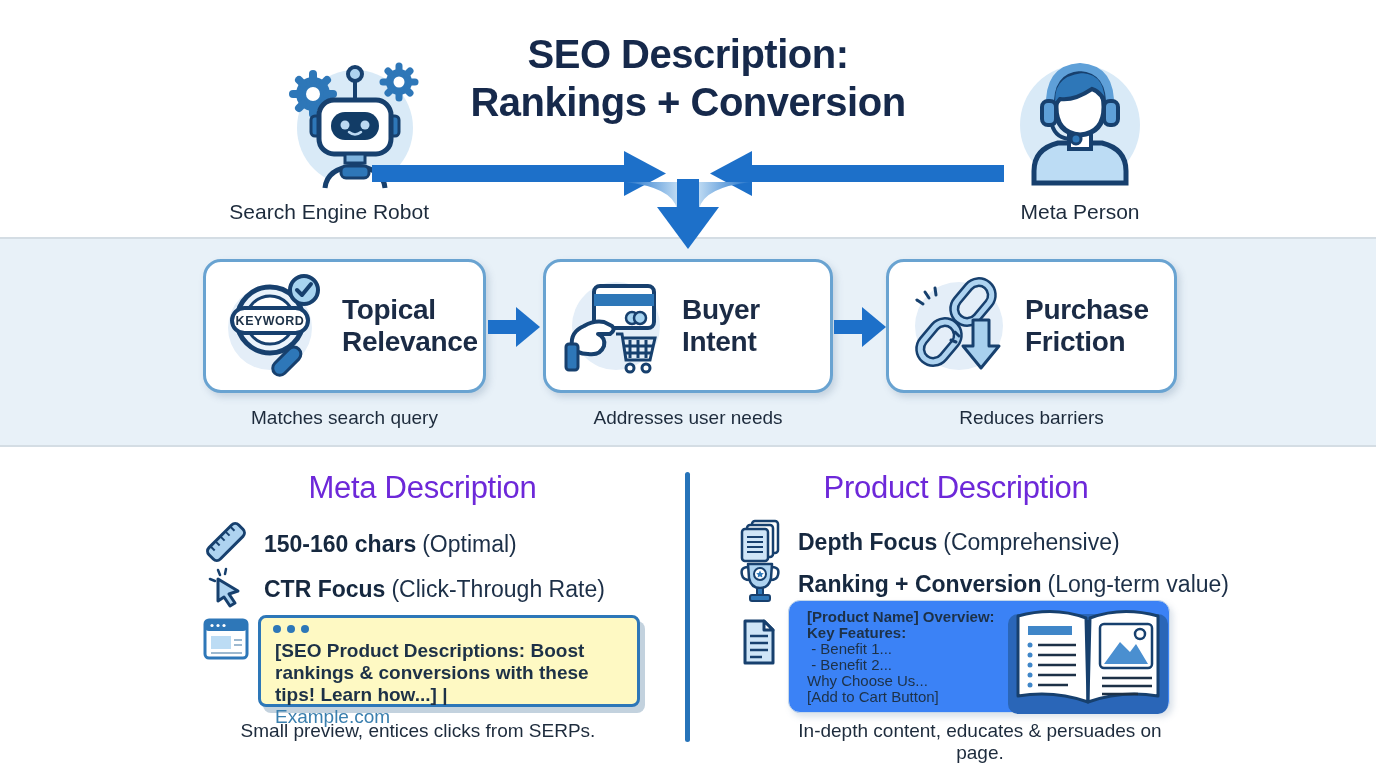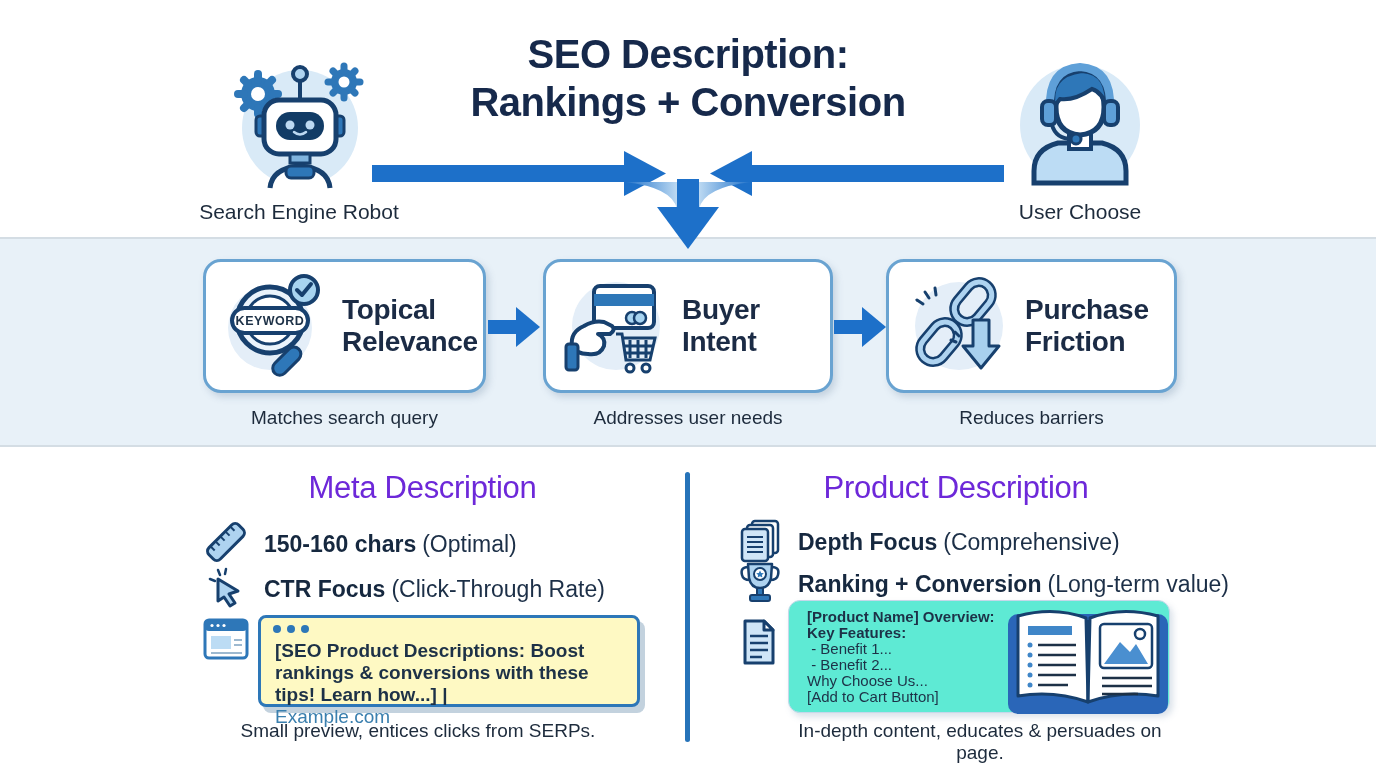--- a/index.html
+++ b/index.html
@@ -32,39 +32,39 @@
   .divider{left:685px;top:472px;width:5px;height:270px;background:#2673b9;border-radius:3px;}
 
   .serp-box{left:258px;top:615px;width:382px;height:92px;background:#fef9c3;border:3px solid #2d77b8;
             border-radius:8px;box-sizing:border-box;padding:22px 12px 0 14px;
             box-shadow:5px 6px 0 #c3d2de;}
   .serp-dots{position:absolute;top:7px;left:12px;display:flex;gap:6px;}
   .serp-dots i{width:8px;height:8px;border-radius:50%;background:#2d77b8;display:block;}
   .serp-text{font-size:19px;line-height:22px;font-weight:700;color:#1d3147;}
   .serp-link{font-size:19px;line-height:22px;font-weight:400;color:#3a7fae;}
 
-  .product-box{left:788px;top:600px;width:382px;height:113px;background:#5eead4;border:1px solid #c6d8ea;
+  .product-box{left:788px;top:600px;width:382px;height:113px;background:#3b82f6;border:1px solid #c6d8ea;
                border-radius:12px;box-sizing:border-box;padding:8px 0 0 18px;
                box-shadow:3px 4px 6px rgba(110,140,170,.25);}
   .product-line{font-size:15px;line-height:16px;color:#1d3147;white-space:pre;}
   .product-line.bold{font-weight:800;}
 
   .bottom-caption{font-size:19px;color:#1d2b3c;text-align:center;}
 </style>
 </head>
 <body>
 
 <div id="stage">
 
   <div class="abs main-title">
     <div>SEO Description:</div>
     <div>Rankings + Conversion</div>
   </div>
 
-  <div class="abs actor" style="left:169px;top:52px;">
+  <div class="abs actor" style="left:169px;top:52px;text-align:right;">
     <span>
       <svg width="150" height="140" viewBox="0 0 150 140">
         <circle cx="76" cy="76" r="58" fill="#d9eaf7"></circle>
 
         <g fill="#2e77b8" stroke="#17406e" stroke-width="3">
           <g transform="translate(34,42)">
             <circle r="17" fill="#2e77b8" stroke="none"></circle>
             <g stroke="#2e77b8" stroke-width="8" stroke-linecap="round">
               <line x1="0" y1="-20" x2="0" y2="-14"></line>
                 <line x1="0" y1="20" x2="0" y2="14"></line>
@@ -126,21 +126,21 @@
 
         <path d="M42,54 Q36,20 70,16 Q98,18 94,54 Q92,38 80,34 Q62,46 48,44 Q44,48 42,54 Z" fill="#2e77b8" stroke="#17406e" stroke-width="4"></path>
 
         <path d="M38,54 Q36,14 68,12 Q100,14 98,54" fill="none" stroke="#5fa0d8" stroke-width="8"></path>
         <rect x="30" y="46" width="14" height="24" rx="6" fill="#5fa0d8" stroke="#17406e" stroke-width="4"></rect>
         <rect x="92" y="46" width="14" height="24" rx="6" fill="#5fa0d8" stroke="#17406e" stroke-width="4"></rect>
         <path d="M40,70 Q44,84 60,84" fill="none" stroke="#17406e" stroke-width="4"></path>
         <circle cx="64" cy="84" r="5" fill="#2e77b8" stroke="#17406e" stroke-width="3"></circle>
       </svg>
     </span>
-    <div class="actor-label">User Choose</div>
+    <div class="actor-label">Meta Person</div>
   </div>
 
   <div class="abs" style="left:372px;top:145px;z-index:5;">
     <svg width="632" height="112" viewBox="0 0 632 112">
       <defs>
         <linearGradient id="fadeL" x1="0" y1="0" x2="1" y2="0">
           <stop offset="0" stop-color="#1d70c9"></stop>
             <stop offset="1" stop-color="#bcd9f2"></stop>
         </linearGradient>
         <linearGradient id="fadeR" x1="1" y1="0" x2="0" y2="0">

